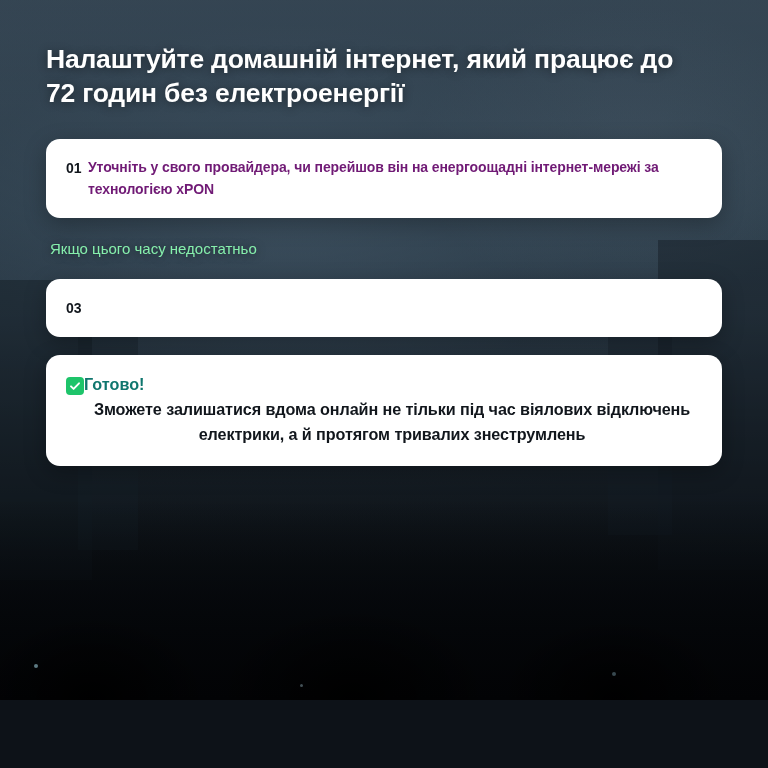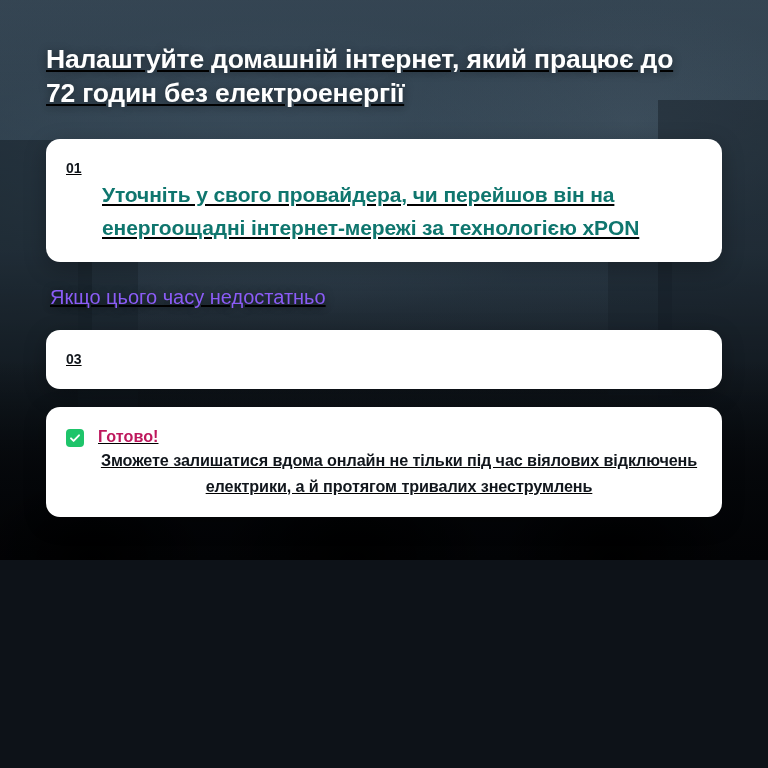--- a/index.html
+++ b/index.html
@@ -11,24 +11,23 @@
   }
 
   body {
     font-family: "Liberation Sans", sans-serif;
     background: #0d1218;
   }
 
   .poster {
     position: relative;
     width: 768px;
-    height: 560px;
+    height: 700px;
     overflow: hidden;
     background: #141b23;
-    text-decoration: underline;
   }
 
   
   .bg {
     position: absolute;
     inset: 0;
     background:
       
       linear-gradient(to bottom,
         rgba(20,30,40,0.55) 0%,
@@ -88,48 +87,46 @@
     max-width: 640px;
   }
 
   .cards { margin-top: 28px; }
 
   .card {
     background: #ffffff;
     border-radius: 14px;
     padding: 17px 22px 18px 20px;
     display: flex;
-    gap: 14px;
     box-shadow: 0 6px 22px rgba(0,0,0,0.28);
   }
 
   .card + .card { margin-top: 18px; }
 
   .card-num {
     color: #11161c;
     font-size: 14px;
     font-weight: bold;
     line-height: 1.55;
     padding-top: 2px;
     flex: 0 0 auto;
     min-width: 22px;
   }
 
   .card-text {
-    color: #0f766e;
-    font-size: 21px;
+    color: #701a75;
+    font-size: 14px;
     line-height: 1.58;
     font-weight: bold;
     letter-spacing: -0.1px;
-    margin-top: 22px;
   }
 
   .interstitial {
-    color: #8b5cf6;
-    font-size: 20px;
+    color: #86efac;
+    font-size: 15px;
     line-height: 1.5;
     font-weight: normal;
     margin: 20px 0 18px 4px;
     text-shadow: 0 1px 8px rgba(0,0,0,0.5);
   }
 
   
   .check-badge {
     flex: 0 0 auto;
     width: 18px;
@@ -137,21 +134,21 @@
     border-radius: 4px;
     background: #1ec46a;
     display: flex;
     align-items: center;
     justify-content: center;
     margin-top: 5px;
   }
   .check-badge svg { display: block; }
 
   .done-title {
-    color: #be185d;
+    color: #0f766e;
     font-size: 16.2px;
     font-weight: bold;
     line-height: 1.5;
   }
   .done-body {
     color: #11161c;
     font-size: 16.2px;
     line-height: 1.58;
     font-weight: bold;
     letter-spacing: -0.1px;

